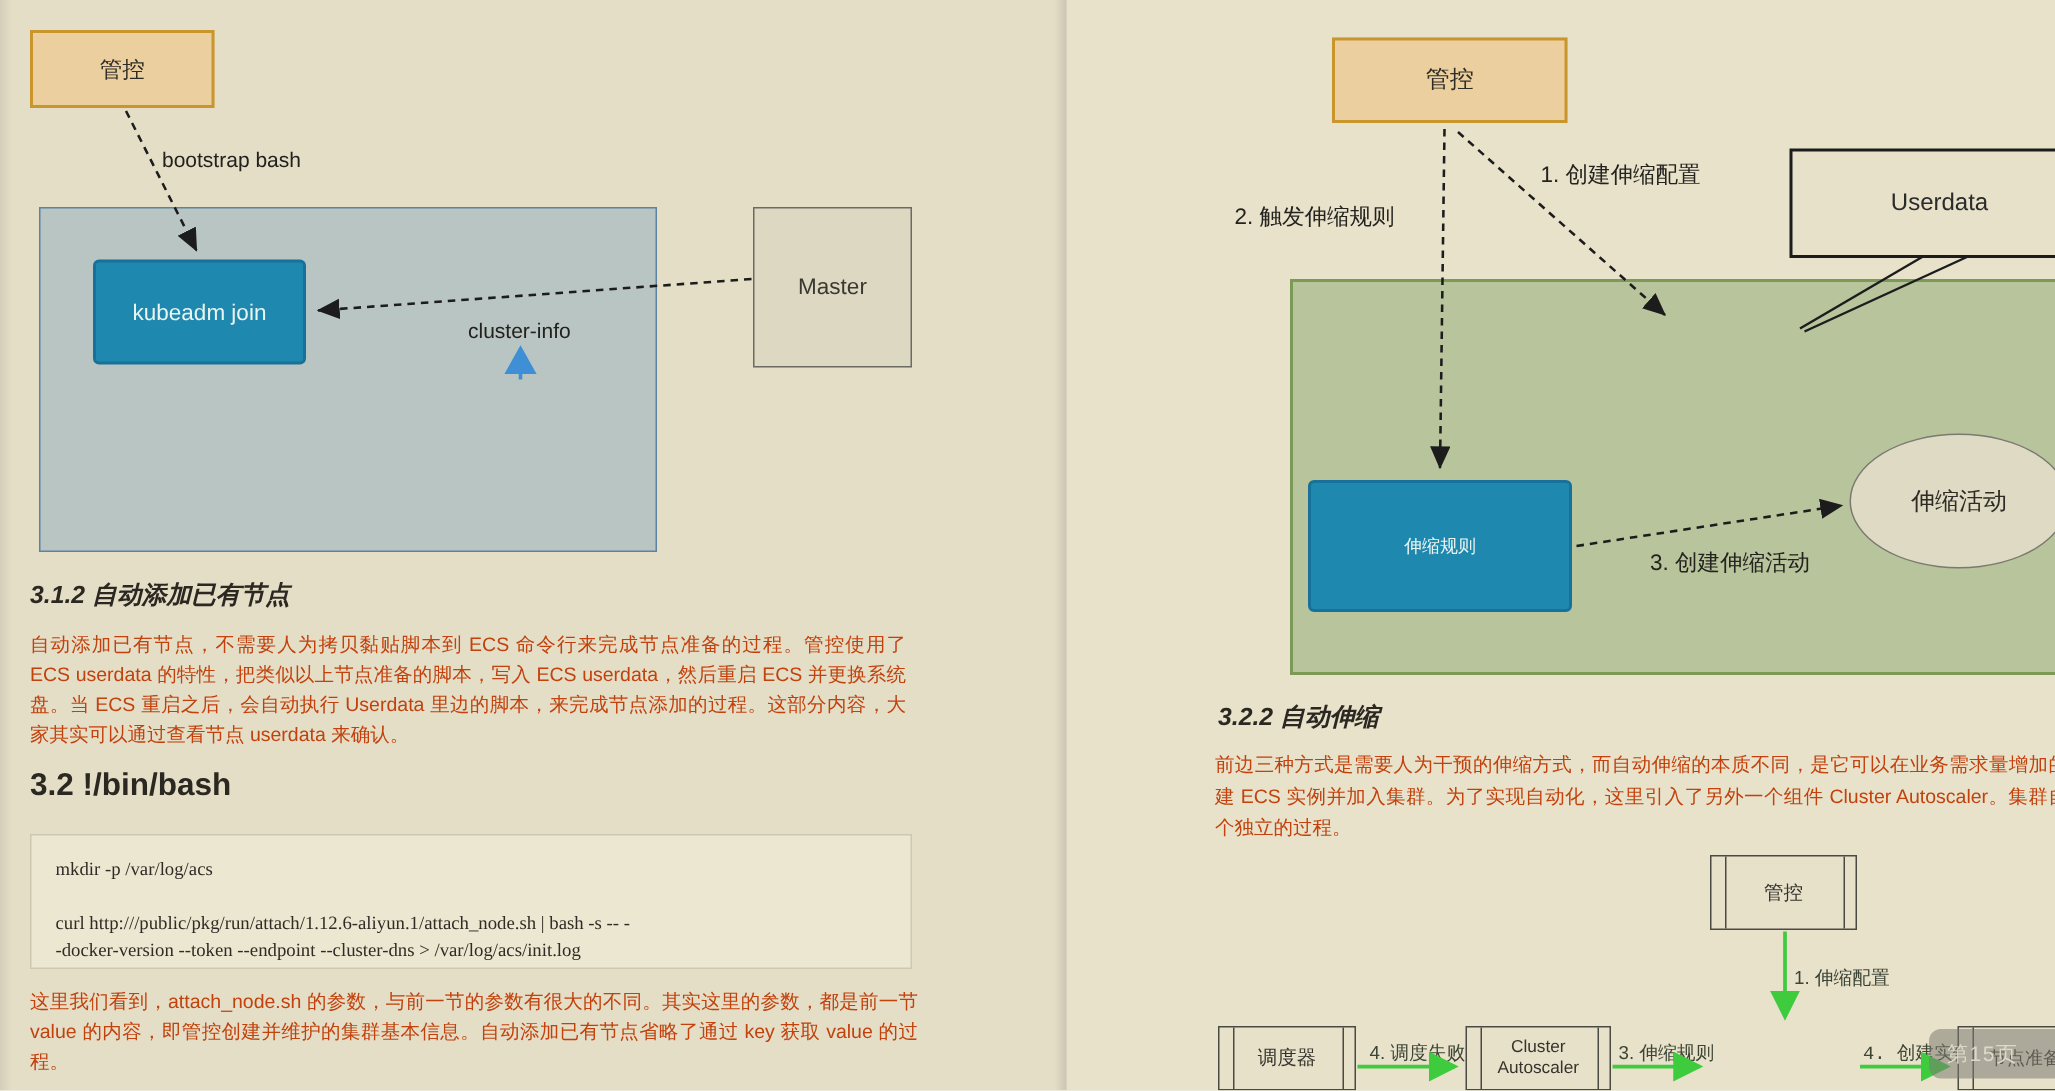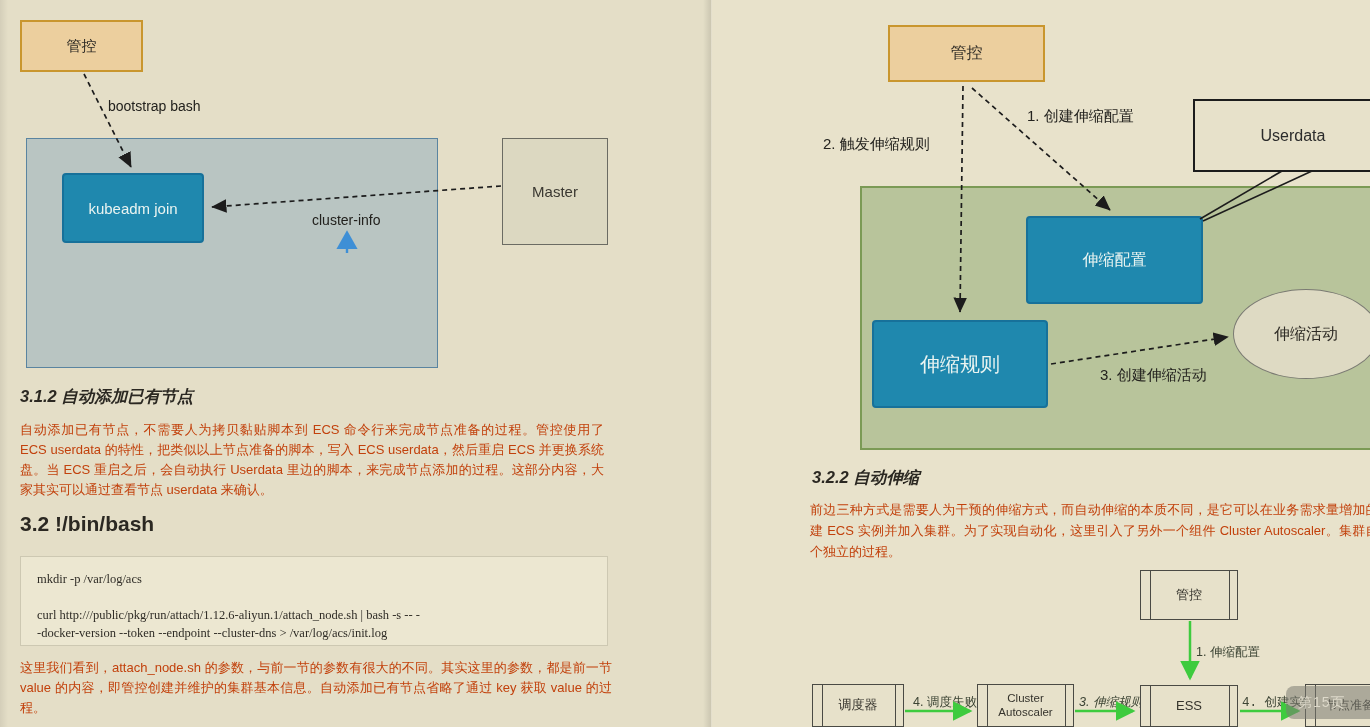--- a/index.html
+++ b/index.html
@@ -94,25 +94,22 @@
   </div>
 
   <div class="abs step-label" style="left:1027px; top:107px;">1. 创建伸缩配置</div>
 
   <div class="abs step-label" style="left:823px; top:135px;">2. 触发伸缩规则</div>
 
   <div class="abs callout-box" style="left:1193px; top:99px; width:200px; height:73px;">
     <span>Userdata</span>
   </div>
 
-  <div class="abs blue-box" style="left:1026px; top:216px; width:177px; height:88px; font-size:16px;">
-    <span>伸缩配置</span>
-  </div>
 
-  <div class="abs blue-box" style="left:872px; top:320px; width:176px; height:88px; font-size:20px;">
+  <div class="abs blue-box" style="left:872px; top:320px; width:176px; height:88px; font-size:12px;">
     <span>伸缩规则</span>
   </div>
 
   <div class="abs ellipse-shape" style="left:1233px; top:289px; width:146px; height:90px;">
     <span>伸缩活动</span>
   </div>
 
   <div class="abs step-label" style="left:1100px; top:366px;">3. 创建伸缩活动</div>
 
   <div class="abs sec-heading" style="left:812px; top:467px;">3.2.2 自动伸缩</div>
@@ -128,25 +125,22 @@
   <div class="uml-node" style="left:812px; top:684px; width:92px; height:43px;">
     <span class="node-label">调度器</span>
   </div>
 
   <div class="abs small-label" style="left:913px; top:694px;">4. 调度失败</div>
 
   <div class="uml-node" style="left:977px; top:684px; width:97px; height:43px; font-size:11.5px;">
     <span class="node-label">Cluster Autoscaler</span>
   </div>
 
-  <div class="abs small-label" style="left:1079px; top:694px;font-style:italic;">3. 伸缩规则</div>
+  <div class="abs small-label" style="left:1079px; top:694px;">3. 伸缩规则</div>
 
-  <div class="uml-node" style="left:1140px; top:685px; width:98px; height:42px;">
-    <span class="node-label">ESS</span>
-  </div>
 
   <div class="abs small-label" style="left:1242px; top:694px;font-family:Liberation Mono, monospace;">4. 创建实例</div>
 
   <div class="uml-node" style="left:1305px; top:684px; width:90px; height:43px; font-size:12px;">
     <span class="node-label">节点准备</span>
   </div>
 
   <svg id="arrow-overlay">
     <defs>
       <marker id="ah-black" markerWidth="11" markerHeight="9" refX="8.5" refY="4" orient="auto">

